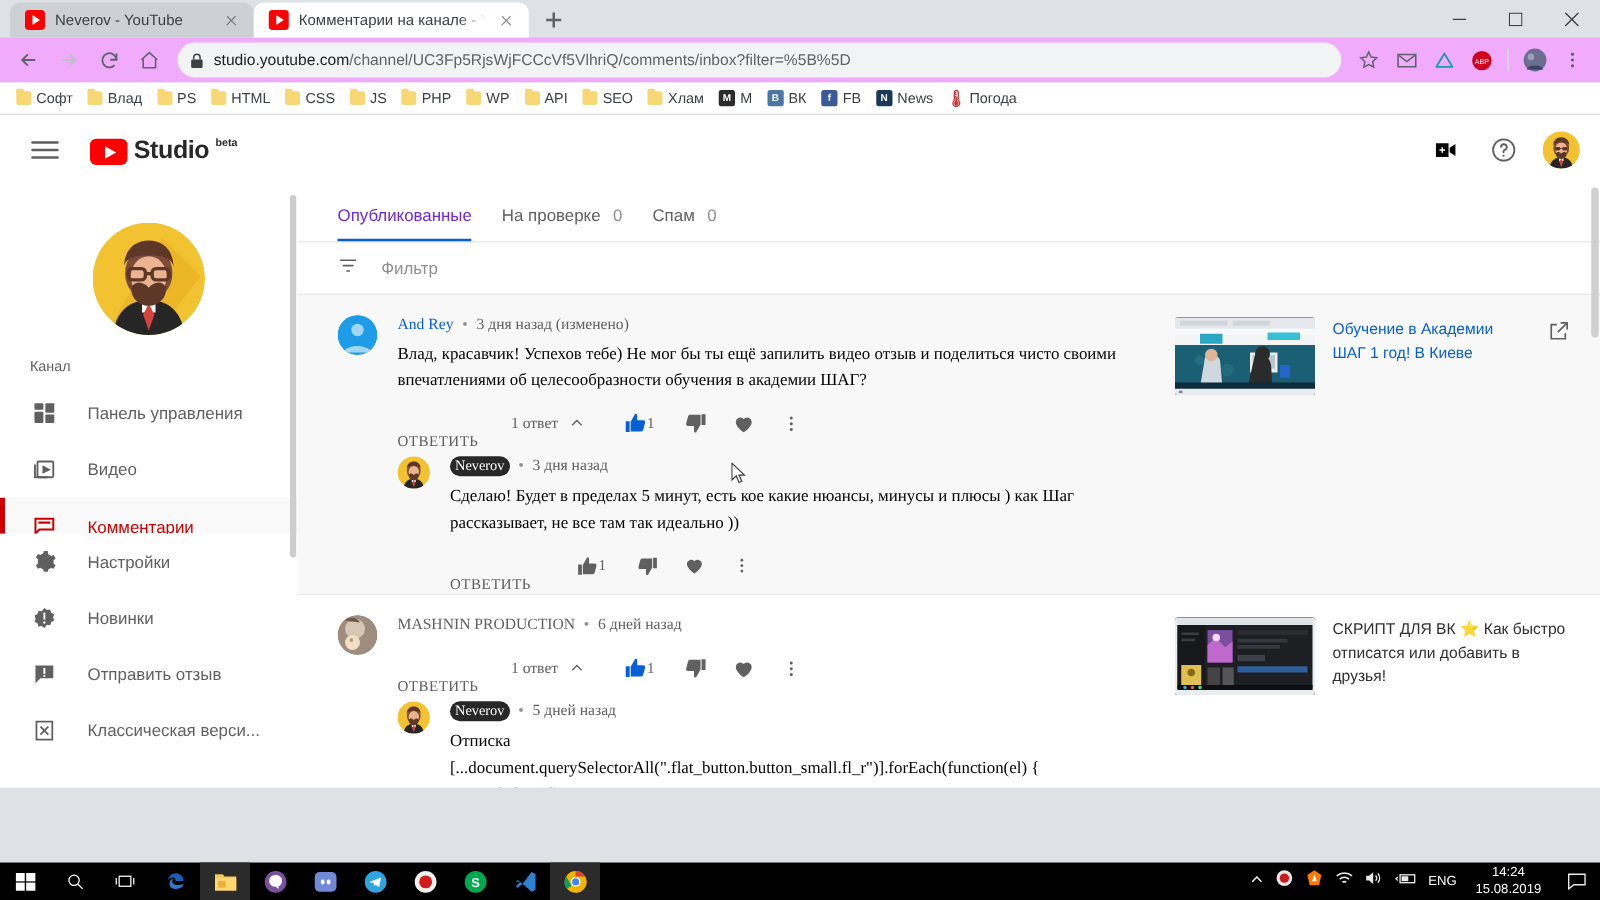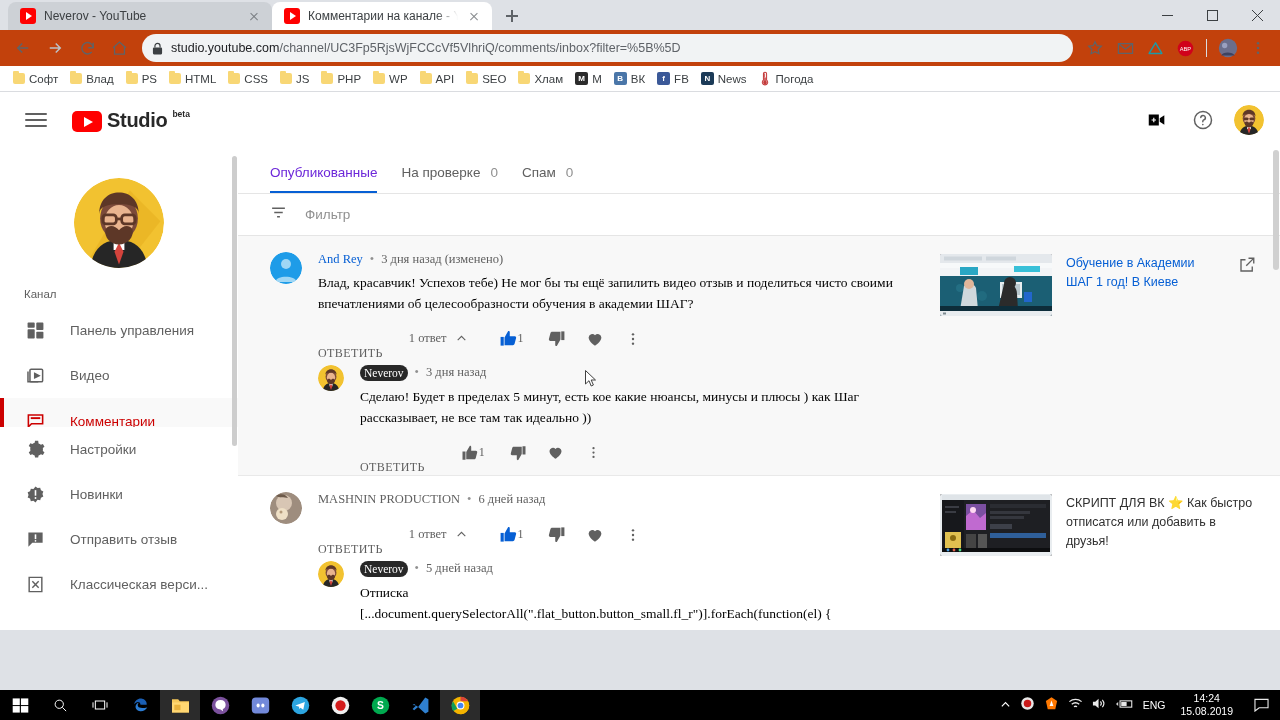--- a/index.html
+++ b/index.html
@@ -13,21 +13,21 @@
   
   .browser { width: 1280px; height: 690px; background: #dee1e6; position: relative; }
 
   
   .tabstrip { height: 30px; display: flex; align-items: flex-end; padding-left: 8px; position: relative; }
   .tab {
     height: 28px; display: flex; align-items: center; gap: 8px;
     padding: 0 10px 0 12px; border-radius: 8px 8px 0 0;
     font-size: 12px; color: #3c4043; position: relative; min-width: 0;
   }
-  .tab.inactive { background: #cdd1d6; width: 264px; }
+  .tab.inactive { background: #cdd1d6; width: 195px; }
   .tab.active { background: #fff; width: 220px; }
   .tab-favicon {
     width: 16px; height: 16px; flex: 0 0 16px; border-radius: 3px;
     background: #ff0000; display: flex; align-items: center; justify-content: center;
   }
   .tab-favicon::after {
     content: ""; border-left: 6px solid #fff;
     border-top: 4px solid transparent; border-bottom: 4px solid transparent;
     margin-left: 1px;
   }
@@ -45,21 +45,21 @@
     content: ""; position: absolute; background: #5f6368;
   }
   .newtab::before { left: 8px; top: 13.2px; width: 12px; height: 1.6px; }
   .newtab::after { left: 13.2px; top: 8px; width: 1.6px; height: 12px; }
 
   .winbtns { position: absolute; right: 0; top: 0; height: 30px; display: flex; }
   .winbtn { width: 45px; height: 30px; display: flex; align-items: center; justify-content: center; }
   .winbtn svg { display: block; }
 
   
-  .toolbar { height: 36px; background: #c2410c; display: flex; align-items: center; padding: 0 8px; gap: 2px; }
+  .toolbar { height: 36px; background: #f0abfc; display: flex; align-items: center; padding: 0 8px; gap: 2px; }
   .navbtn { width: 30px; height: 30px; display: flex; align-items: center; justify-content: center; color: #5f6368; }
   .navbtn.disabled { color: #bdc1c6; }
   .omnibox {
     flex: 1 1 auto; height: 28px; background: #f1f3f4; border-radius: 14px;
     display: flex; align-items: center; padding: 0 10px; gap: 8px; margin: 0 6px;
     font-size: 12.5px; overflow: hidden; white-space: nowrap;
   }
   .url-host { color: #202124; }
   .url-path { color: #5f6368; }
   .tb-icon { width: 28px; height: 28px; display: flex; align-items: center; justify-content: center; }

